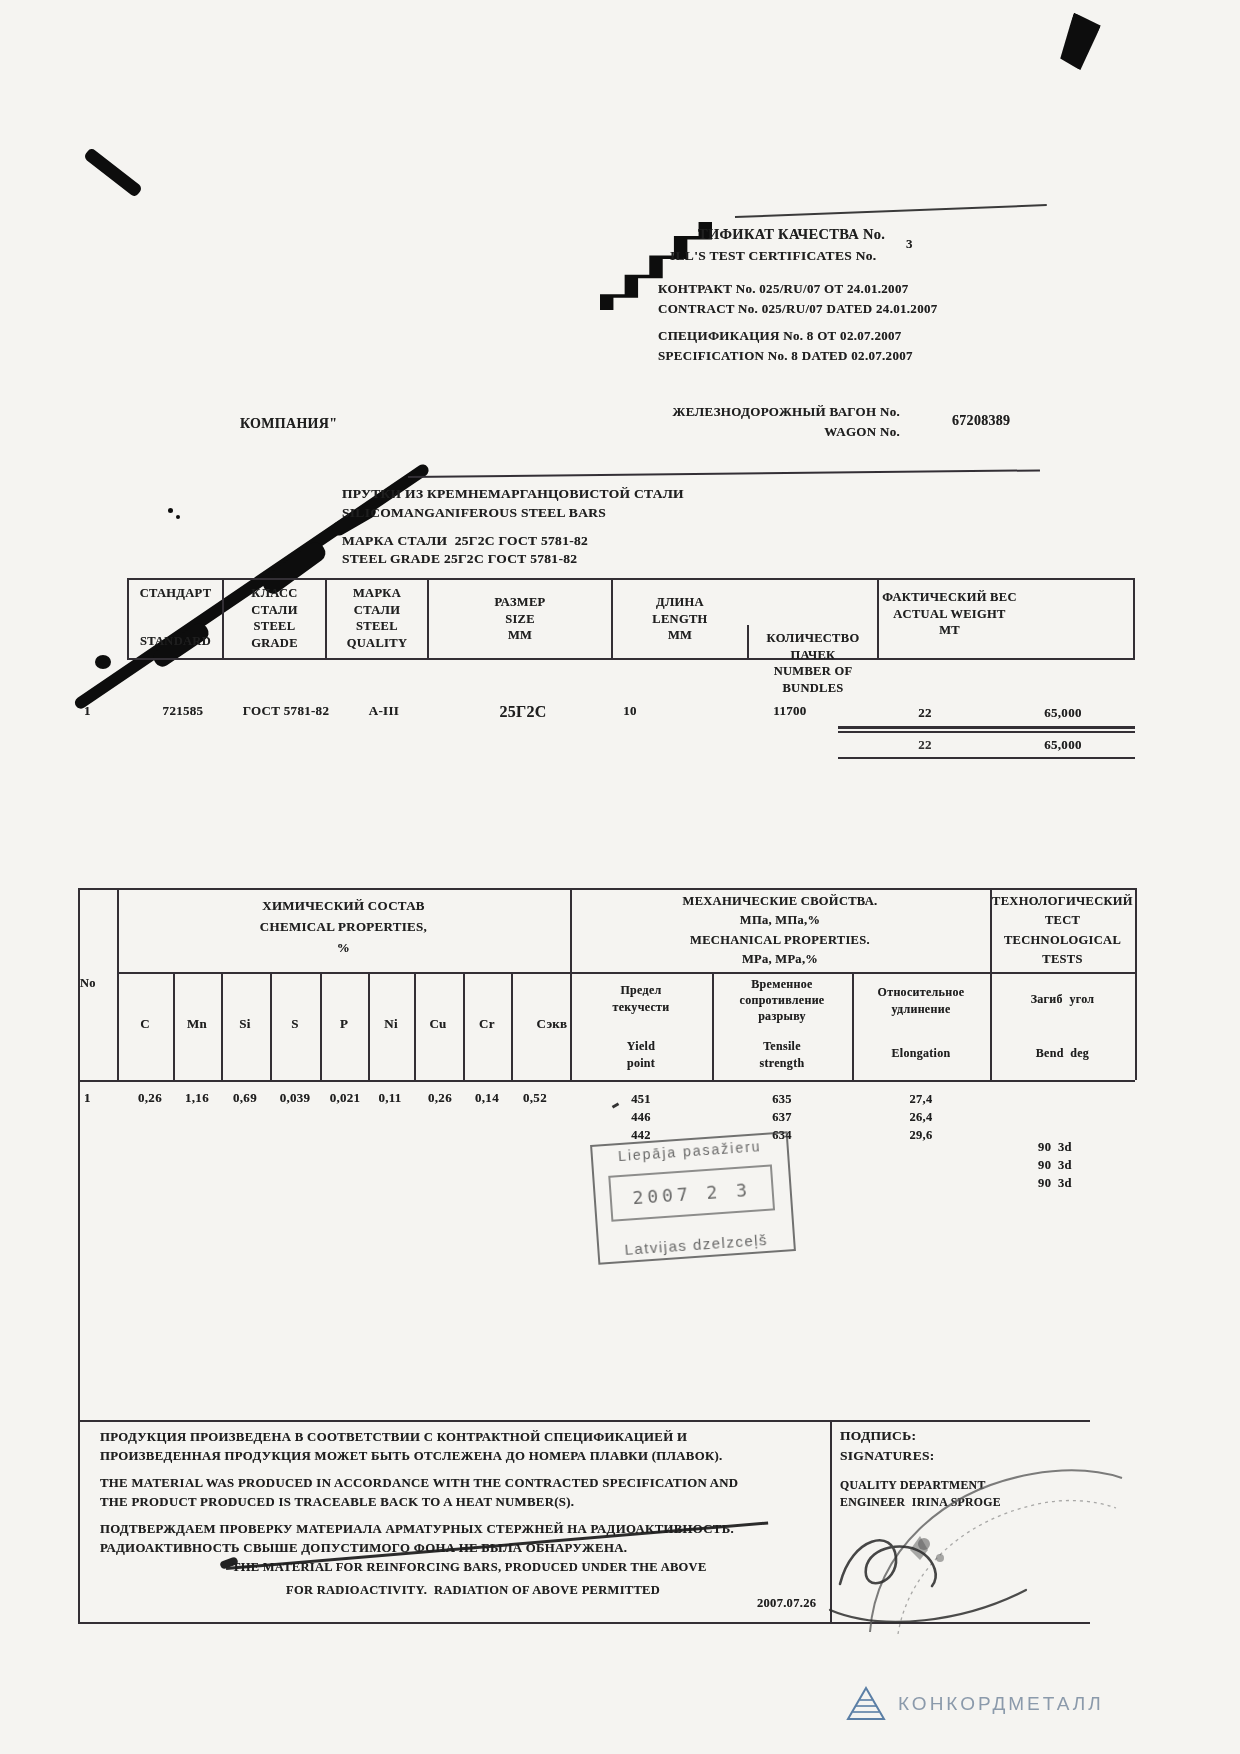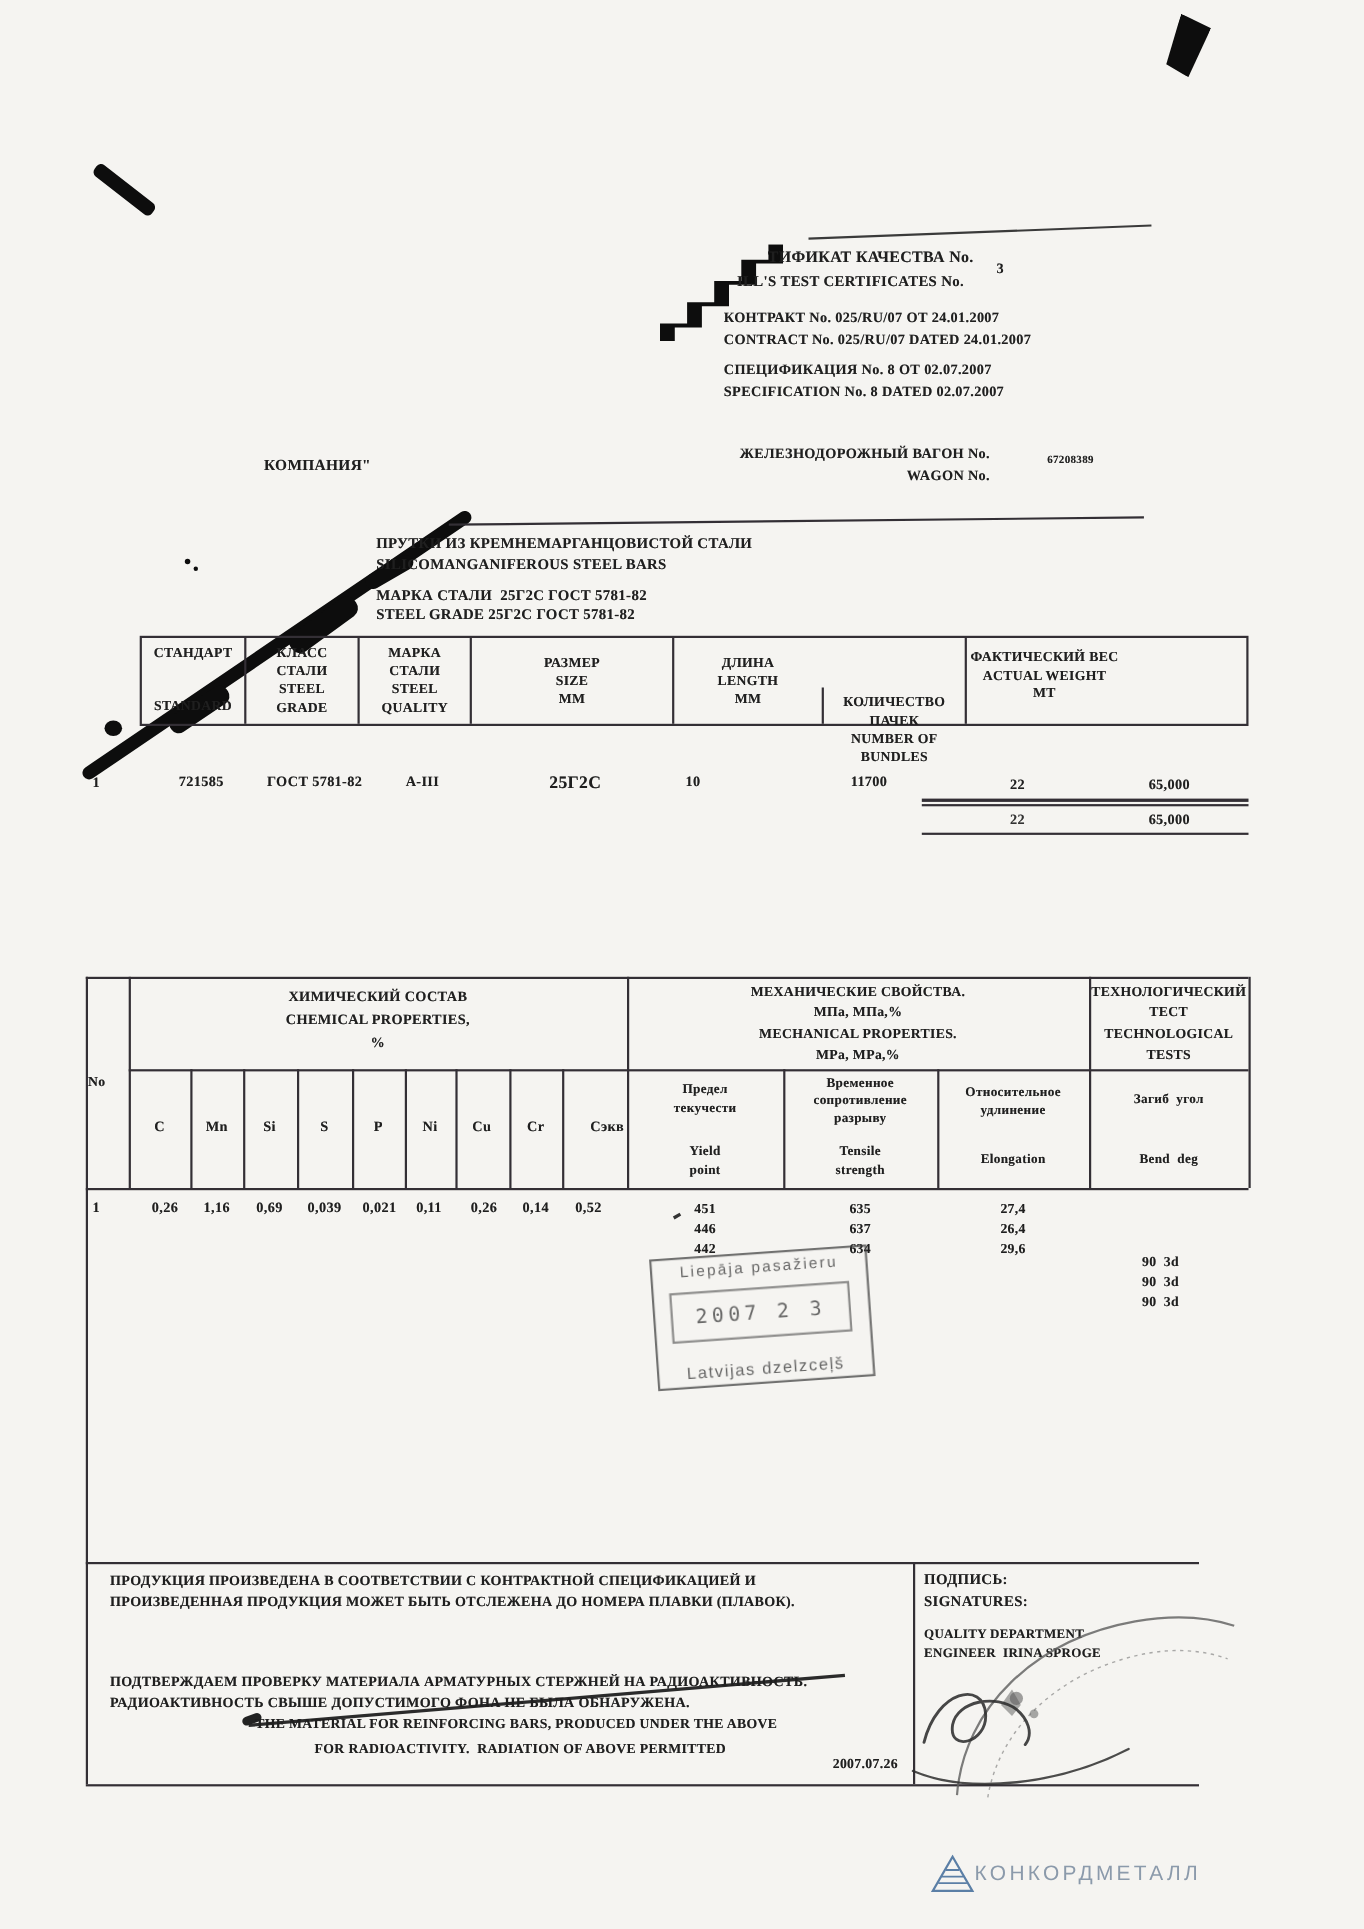--- a/index.html
+++ b/index.html
@@ -26,21 +26,21 @@
          transform:rotate(-4deg);border:2.5px solid rgba(62,62,62,.72);box-sizing:border-box;
          color:rgba(72,72,72,.82);filter:blur(.3px);}
   .stamp .s1{position:absolute;top:3px;left:0;width:100%;text-align:center;font-size:14px;
              letter-spacing:2px;font-family:"Liberation Sans","DejaVu Sans",sans-serif;}
   .stamp .dbox{position:absolute;left:14px;top:30px;width:164px;height:46px;
                border:2px solid rgba(72,72,72,.6);box-sizing:border-box;display:flex;
                align-items:center;justify-content:center;font-size:18px;letter-spacing:4px;
                font-family:"DejaVu Sans Mono","Liberation Mono",monospace;}
   .stamp .s3{position:absolute;bottom:3px;left:0;width:100%;text-align:center;font-size:15px;
              letter-spacing:1.5px;font-family:"Liberation Sans","DejaVu Sans",sans-serif;}
-  .logo{position:absolute;left:846px;top:1686px;display:flex;align-items:center;gap:0;}
+  .logo{position:absolute;left:846px;top:1686px;display:flex;align-items:center;gap:12px;}
   .logo-text{font-family:"Liberation Sans","DejaVu Sans",sans-serif;font-size:19px;
              letter-spacing:3px;color:#8b9aab;}
 </style>
 </head>
 <body>
 
 <div class="page">
 
   <div class="artifact" style="left:1064px;top:16px;width:30px;height:52px;transform:rotate(20deg);clip-path:polygon(0 0,100% 6%,86% 100%,10% 92%);"></div>
   <div class="artifact" style="left:735px;top:216px;width:312px;height:2px;transform:rotate(-2.2deg);transform-origin:left center;background:#3a3a3a;"></div>
@@ -64,21 +64,21 @@
   <div class="abs ink b" style="left:658px;top:281px;font-size:13px;">КОНТРАКТ No. 025/RU/07 ОТ 24.01.2007</div>
   <div class="abs ink b" style="left:658px;top:301px;font-size:13px;">CONTRACT No. 025/RU/07 DATED 24.01.2007</div>
 
   <div class="abs ink b" style="left:658px;top:328px;font-size:13px;">СПЕЦИФИКАЦИЯ No. 8 ОТ 02.07.2007</div>
   <div class="abs ink b" style="left:658px;top:348px;font-size:13px;">SPECIFICATION No. 8 DATED 02.07.2007</div>
 
   <div class="abs ink b" style="left:240px;top:416px;font-size:14px;">КОМПАНИЯ"</div>
 
   <div class="abs ink b rt" style="left:650px;top:404px;width:250px;font-size:13px;">ЖЕЛЕЗНОДОРОЖНЫЙ ВАГОН No.</div>
   <div class="abs ink b rt" style="left:650px;top:424px;width:250px;font-size:13px;">WAGON No.</div>
-  <div class="abs ink b" style="left:952px;top:413px;font-size:10px;">67208389</div>
+  <div class="abs ink b" style="left:952px;top:413px;font-size:14px;">67208389</div>
 
   <div class="hl" style="left:408px;top:476px;width:632px;height:1.6px;transform:rotate(-0.6deg);transform-origin:left center;"></div>
 
   <div class="abs ink b" style="left:342px;top:486px;font-size:13.5px;">ПРУТКИ ИЗ КРЕМНЕМАРГАНЦОВИСТОЙ СТАЛИ</div>
   <div class="abs ink b" style="left:342px;top:505px;font-size:13.5px;">SILICOMANGANIFEROUS STEEL BARS</div>
   <div class="abs ink b pre" style="left:342px;top:533px;font-size:13.5px;">МАРКА СТАЛИ  25Г2С ГОСТ 5781-82</div>
   <div class="abs ink b pre" style="left:342px;top:551px;font-size:13.5px;">STEEL GRADE 25Г2С ГОСТ 5781-82</div>
 
   <div class="t1wrap ink">
     <div class="t1cell sb" style="width:93px;">
@@ -250,20 +250,21 @@
       <span>2007 2 3</span>
     </div>
     <div class="s3">Latvijas dzelzceļš</div>
   </div>
 
   <div class="hl" style="left:78px;top:1420px;width:1012px;height:1.8px;"></div>
   <div class="vl" style="left:830px;top:1420px;height:202px;width:1.6px;"></div>
   <div class="hl" style="left:78px;top:1622px;width:1012px;height:1.6px;"></div>
 
   <div class="abs ink b" style="left:100px;top:1428px;width:668px;font-size:12.8px;line-height:1.5;">ПРОДУКЦИЯ ПРОИЗВЕДЕНА В СООТВЕТСТВИИ С КОНТРАКТНОЙ СПЕЦИФИКАЦИЕЙ И ПРОИЗВЕДЕННАЯ ПРОДУКЦИЯ МОЖЕТ БЫТЬ ОТСЛЕЖЕНА ДО НОМЕРА ПЛАВКИ (ПЛАВОК).</div>
+  <div class="abs ink b" style="left:100px;top:1474px;width:650px;font-size:12.8px;line-height:1.5;">THE MATERIAL WAS PRODUCED IN ACCORDANCE WITH THE CONTRACTED SPECIFICATION AND THE PRODUCT PRODUCED IS TRACEABLE BACK TO A HEAT NUMBER(S).</div>
   <div class="abs ink b" style="left:100px;top:1520px;width:640px;font-size:12.8px;line-height:1.5;">ПОДТВЕРЖДАЕМ ПРОВЕРКУ МАТЕРИАЛА АРМАТУРНЫХ СТЕРЖНЕЙ НА РАДИОАКТИВНОСТЬ. РАДИОАКТИВНОСТЬ СВЫШЕ ДОПУСТИМОГО ФОНА НЕ БЫЛА ОБНАРУЖЕНА.</div>
   <div class="abs ink b" style="left:232px;top:1560px;font-size:12.5px;">THE MATERIAL FOR REINFORCING BARS, PRODUCED UNDER THE ABOVE</div>
   <div class="abs ink b pre" style="left:286px;top:1583px;font-size:12.5px;">FOR RADIOACTIVITY.  RADIATION OF ABOVE PERMITTED</div>
 
   <div class="abs ink b" style="left:840px;top:1428px;font-size:13.5px;">ПОДПИСЬ:</div>
   <div class="abs ink b" style="left:840px;top:1448px;font-size:13.5px;">SIGNATURES:</div>
   <div class="abs ink b" style="left:840px;top:1478px;font-size:11.8px;">QUALITY DEPARTMENT</div>
   <div class="abs ink b pre" style="left:840px;top:1495px;font-size:11.8px;">ENGINEER  IRINA SPROGE</div>
   <div class="abs ink b" style="left:757px;top:1596px;font-size:12.5px;">2007.07.26</div>
 

